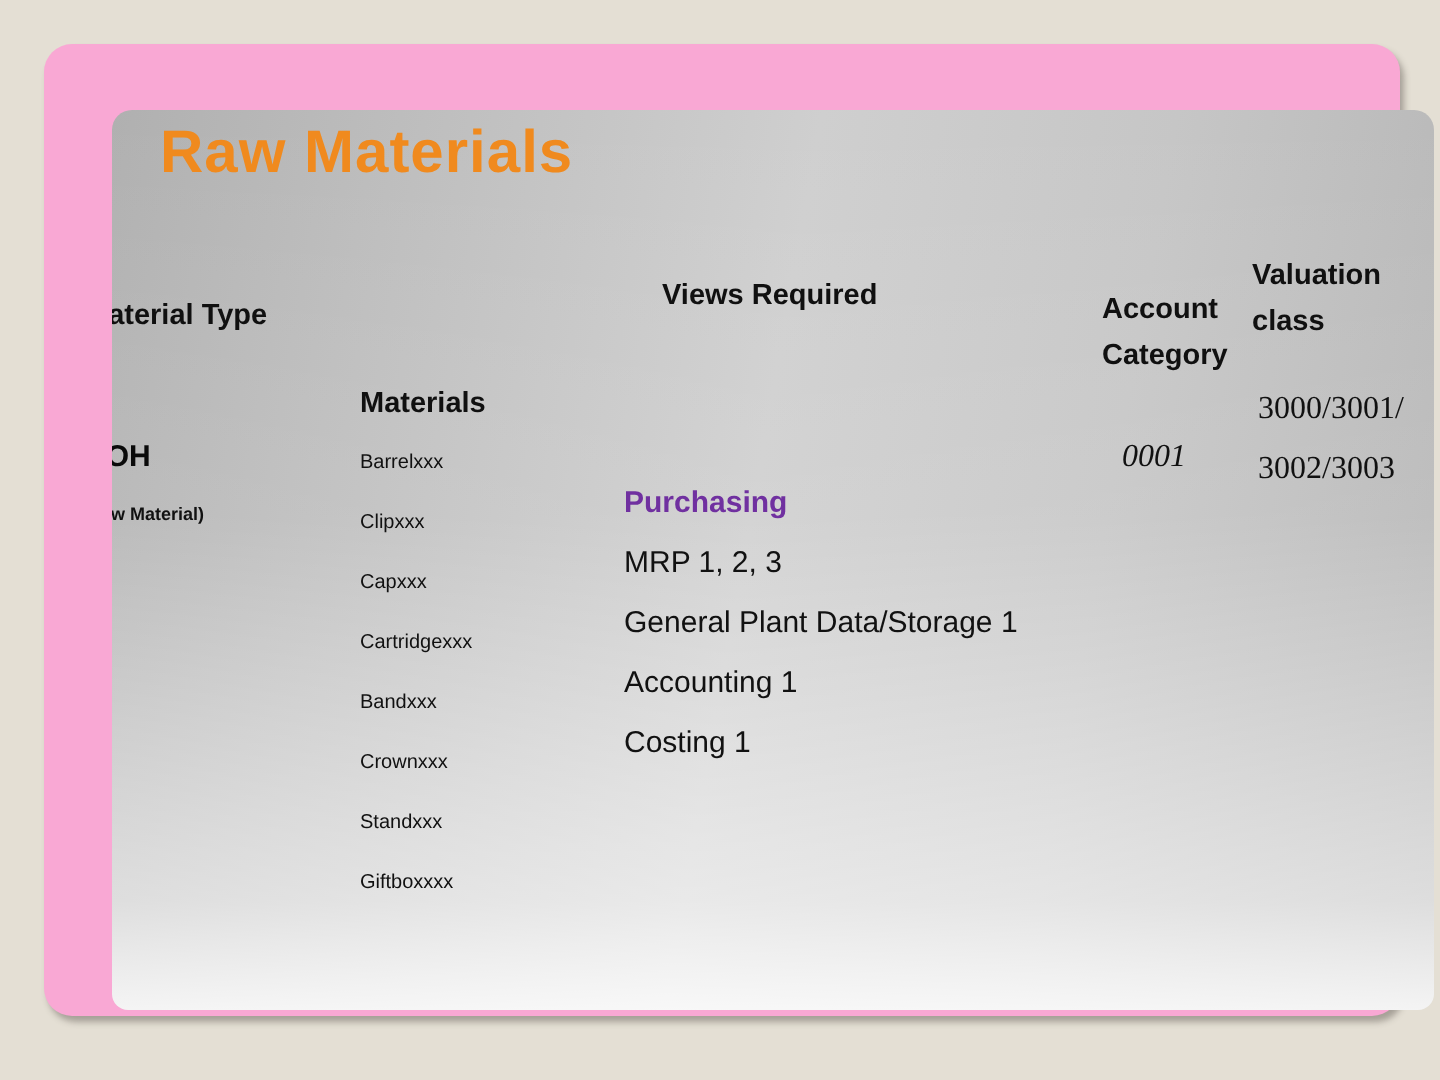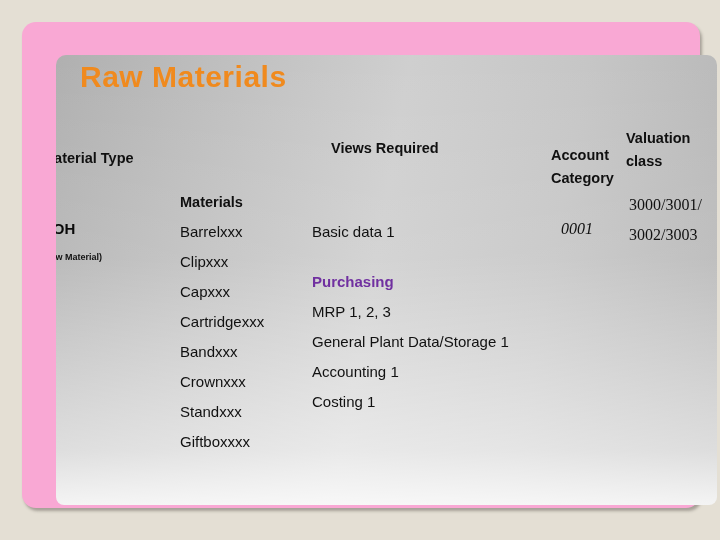--- a/index.html
+++ b/index.html
@@ -124,21 +124,21 @@
   
   #materials-list {
     position: absolute;
     left: 124px;
     top: 162px;
     margin: 0;
     padding: 0;
     list-style: none;
   }
   #materials-list li {
-    font-size: 15px;
+    font-size: 10px;
     line-height: 30px;
     color: #111111;
     white-space: nowrap;
   }
 
   
   #views-list {
     position: absolute;
     left: 256px;
     top: 162px;
@@ -218,21 +218,20 @@
         <li>Clipxxx</li>
         <li>Capxxx</li>
         <li>Cartridgexxx</li>
         <li>Bandxxx</li>
         <li>Crownxxx</li>
         <li>Standxxx</li>
         <li>Giftboxxxx</li>
       </ul>
 
       <ul id="views-list">
-        <li>Basic data 1</li>
         <li class="accent">Purchasing</li>
         <li>MRP 1, 2, 3</li>
         <li>General Plant Data/Storage 1</li>
         <li>Accounting 1</li>
         <li>Costing 1</li>
       </ul>
 
       <div id="account-category-value">0001</div>
 
       <div id="valuation-class-value">

